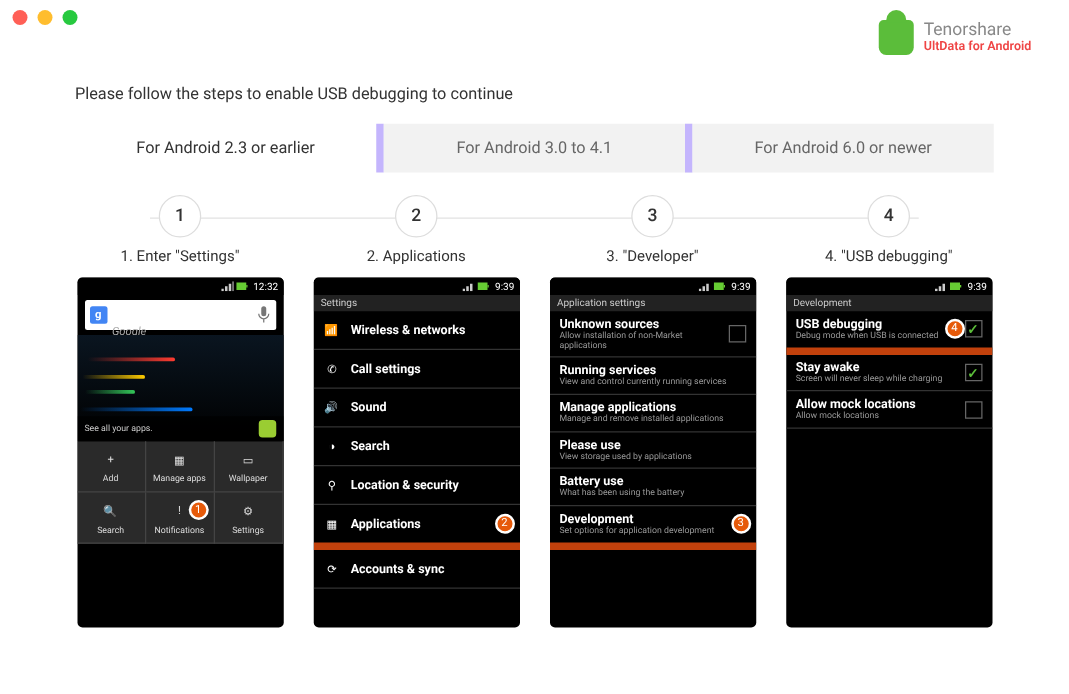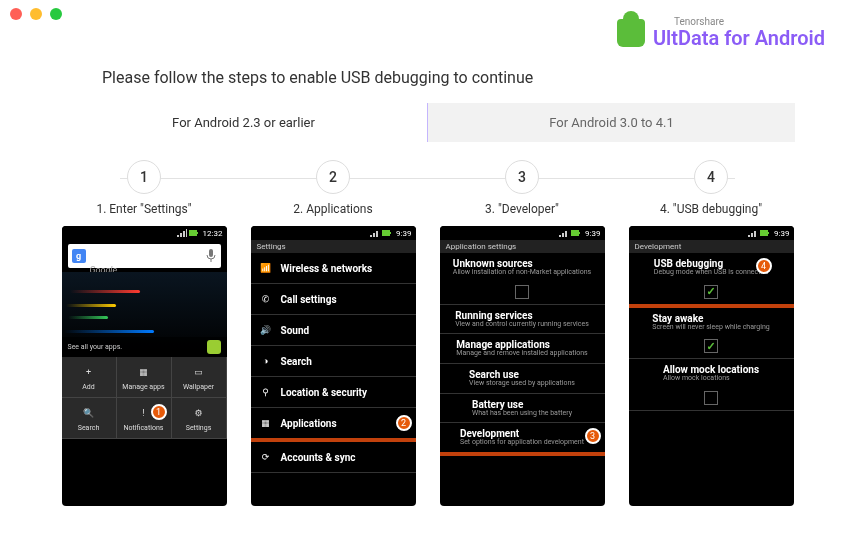--- a/index.html
+++ b/index.html
@@ -39,40 +39,39 @@
   }
   .brand-icon::before {
     content: "";
     position: absolute;
     width: 16px; height: 10px;
     background: #5bbd3a;
     border-radius: 10px 10px 0 0;
     top: -8px; left: 6px;
   }
   .brand-text { line-height: 1.1; }
-  .brand-text .sub { font-size: 10px; color: #888; margin-left: 21px; }
-  .brand-text .main { font-size: 20px; font-weight: 600; color: #8b5cf6; }
+  .brand-text .sub { font-size: 14px; color: #888; }
+  .brand-text .main { font-size: 10px; font-weight: 600; color: #ef4444; }
   .heading {
     padding: 40px 60px 16px;
-    font-size: 16px;
+    font-size: 13px;
     color: #333;
-    margin-left: 42px;
   }
   .tabs {
     display: flex;
     margin: 0 60px;
   }
   .tab {
     flex: 1;
     text-align: center;
     padding: 12px 6px;
     font-size: 13px;
     color: #666;
     background: #f2f2f2;
-    border-right: 1px solid #c4b5fd;
+    border-right: 6px solid #c4b5fd;
     cursor: pointer;
   }
   .tab.active {
     background: #fff;
     color: #333;
   }
   .tab:last-child { border-right: none; }
   .steps {
     display: flex;
     gap: 24px;
@@ -142,29 +141,29 @@
     background: #222;
   }
   .setting-row {
     display: flex;
     align-items: center;
     gap: 8px;
     padding: 8px 8px;
     border-bottom: 1px solid #333;
     position: relative;
   }
-  .setting-row.tight { padding: 5px 8px; flex-direction: column; }
+  .setting-row.tight { padding: 5px 8px; }
   .setting-row .row-ic {
     width: 14px; height: 14px;
     display: flex; align-items: center; justify-content: center;
   }
   .setting-row .row-text { flex: 1; }
   .setting-row .row-title { font-size: 10px; color: #fff; font-weight: bold; }
   .setting-row .row-sub { font-size: 7px; color: #999; line-height: 1.1; }
-  .underline-orange { border-bottom: 4px solid #c2410c; }
+  .underline-orange { border-bottom: 6px solid #c2410c; }
   .callout {
     position: absolute;
     width: 16px; height: 16px;
     background: #e65a0a;
     border-radius: 50%;
     color: #fff;
     font-size: 9px;
     display: flex;
     align-items: center; justify-content: center;
     border: 2px solid #fff;
@@ -257,20 +256,21 @@
     <div class="sub">Tenorshare</div>
     <div class="main">UltData for Android</div>
   </div>
 </div>
 
 <div class="heading">Please follow the steps to enable USB debugging to continue</div>
 
 <div class="tabs">
   <div class="tab active">For Android 2.3 or earlier</div>
   <div class="tab">For Android 3.0 to 4.1</div>
+  <div class="tab">For Android 6.0 or newer</div>
 </div>
 
 <div class="steps">
   <div class="step-line"></div>
 
   <div class="step">
     <div class="step-num">1</div>
     <div class="step-label">1. Enter "Settings"</div>
     <div class="phone">
       <div class="statusbar">
@@ -421,21 +421,21 @@
         </div>
       </div>
       <div class="setting-row tight">
         <div class="row-text">
           <div class="row-title">Manage applications</div>
           <div class="row-sub">Manage and remove installed applications</div>
         </div>
       </div>
       <div class="setting-row tight">
         <div class="row-text">
-          <div class="row-title">Search use</div>
+          <div class="row-title">Please use</div>
           <div class="row-sub">View storage used by applications</div>
         </div>
       </div>
       <div class="setting-row tight">
         <div class="row-text">
           <div class="row-title">Battery use</div>
           <div class="row-sub">What has been using the battery</div>
         </div>
       </div>
       <div class="setting-row tight underline-orange">

